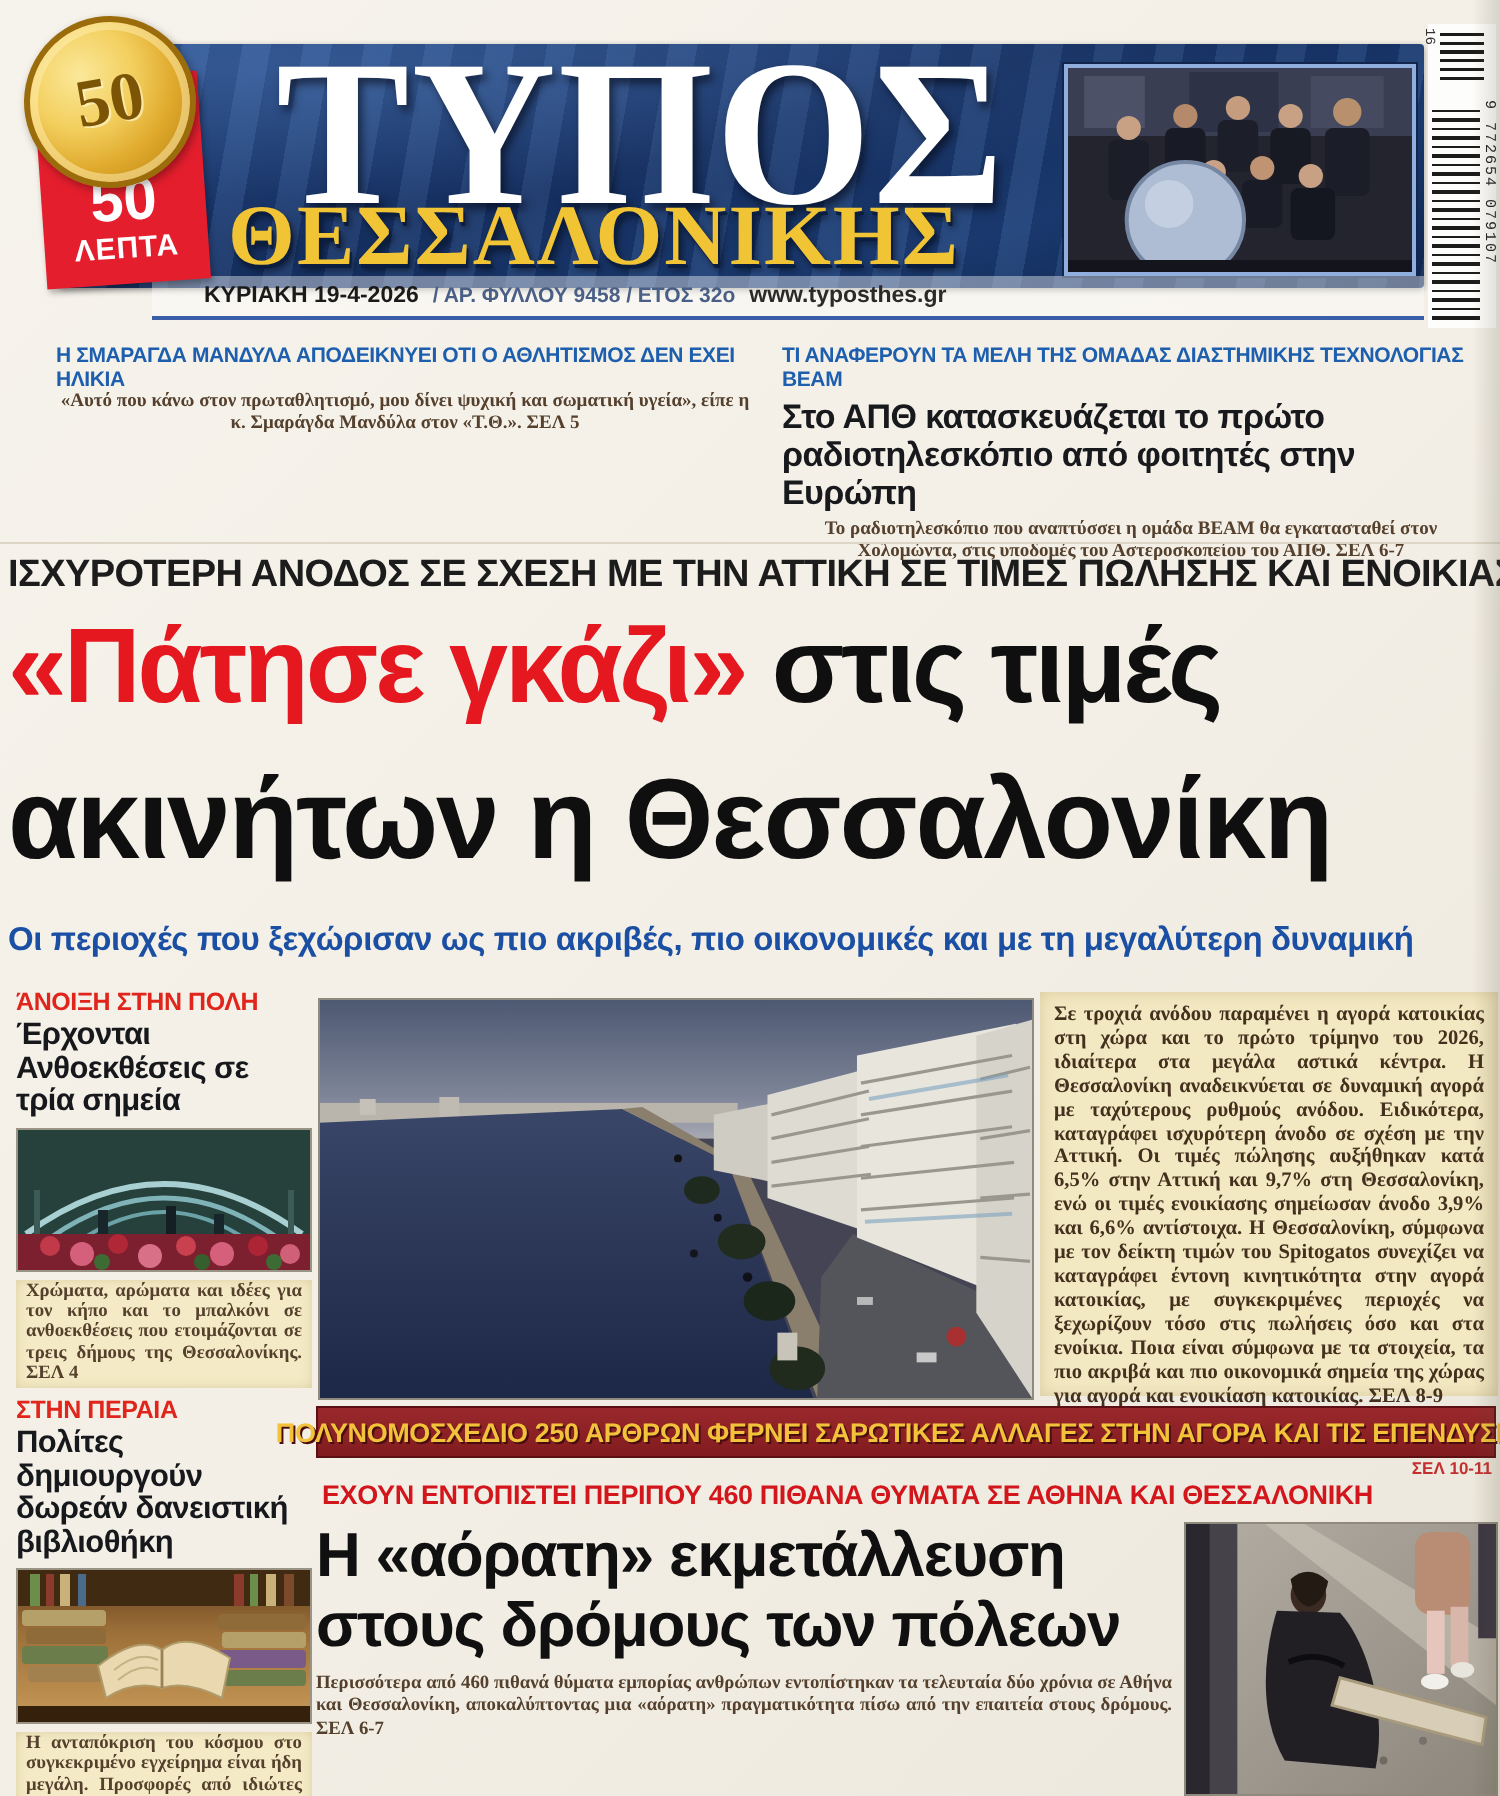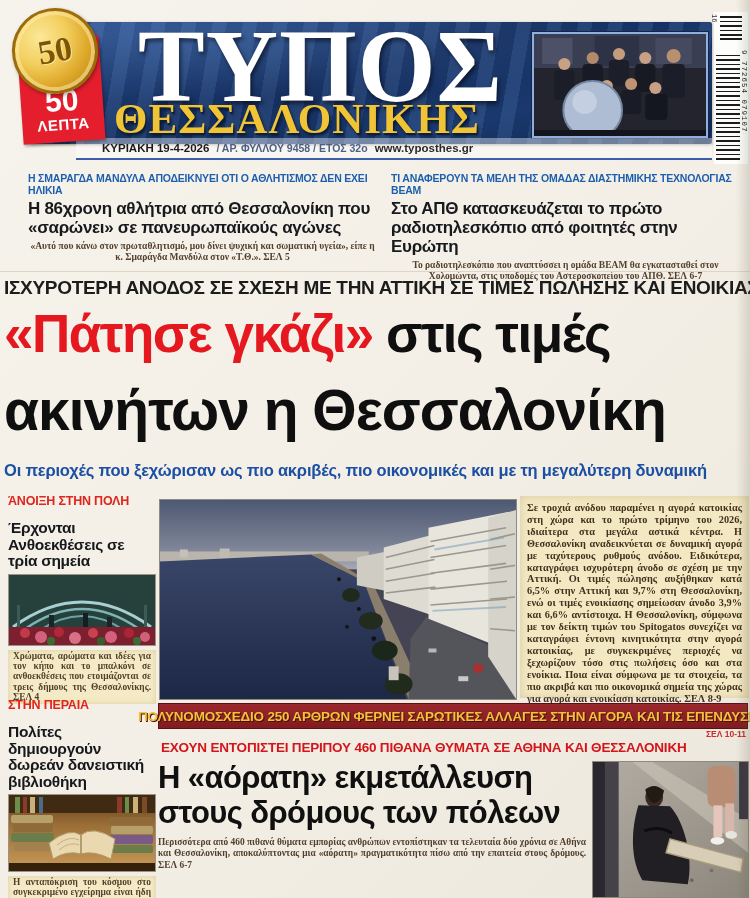--- a/index.html
+++ b/index.html
@@ -70,21 +70,21 @@
     font-size:57px;line-height:78px;letter-spacing:-1px;white-space:nowrap;}
   .lead-sub{position:absolute;left:4px;top:461px;width:746px;color:#1b4fa4;font-weight:bold;
     font-size:16.5px;letter-spacing:-.2px;}
   .lead-body{position:absolute;left:520px;top:496px;width:229px;height:202px;background:#f2e8c2;
     box-sizing:border-box;padding:6px 7px;font-family:"Liberation Serif","DejaVu Serif",serif;
     font-weight:bold;color:#43301d;font-size:10.3px;line-height:11.9px;text-align:justify;
     box-shadow:inset 0 0 8px rgba(150,120,60,.25);}
   
   .side{position:absolute;left:8px;width:148px;}
   .side .lbl{color:#e0251c;font-weight:bold;font-size:12.5px;line-height:15px;letter-spacing:-.2px;}
-  .side h3{margin:11px 0 4px 0;color:#16181c;font-size:15.5px;line-height:16.5px;letter-spacing:-.3px;}
+  .side h3{margin:1px 0 4px 0;color:#16181c;font-size:15.5px;line-height:16.5px;letter-spacing:-.3px;}
   .side .ph{width:148px;border:1px solid #9a9486;box-sizing:border-box;background:#333;}
   .side .ph svg{display:block;width:100%;height:100%;}
   .side .sum{margin-top:4px;background:#f4ebc6;padding:1px 5px;font-size:9.4px;line-height:10.4px;
     text-align:justify;box-shadow:inset 0 0 6px rgba(150,120,60,.25);}
   
   .main-photo{position:absolute;left:159px;top:499px;width:358px;height:201px;
     border:1px solid #8f8a7e;box-sizing:border-box;background:#445;}
   .main-photo svg{display:block;width:100%;height:100%;}
   
   .banner{position:absolute;left:158px;top:703px;width:590px;height:26px;
@@ -165,21 +165,20 @@
   <div class="barcode">
     <div class="bc-top">16</div>
     <div class="bars-sm"></div>
     <div class="bars-lg"></div>
     <div class="bc-num">9 772654 079107</div>
   </div>
 
   <div class="top-stories">
     <div class="tstory">
       <div class="kick">Η ΣΜΑΡΑΓΔΑ ΜΑΝΔΥΛΑ ΑΠΟΔΕΙΚΝΥΕΙ ΟΤΙ Ο ΑΘΛΗΤΙΣΜΟΣ ΔΕΝ ΕΧΕΙ ΗΛΙΚΙΑ</div>
-      <h2>Η 86χρονη αθλήτρια από Θεσσαλονίκη που «σαρώνει» σε πανευρωπαϊκούς αγώνες</h2>
       <div class="sum serif">«Αυτό που κάνω στον πρωταθλητισμό, μου δίνει ψυχική και σωματική υγεία», είπε η κ. Σμαράγδα Μανδύλα στον «Τ.Θ.». ΣΕΛ 5</div>
     </div>
     <div class="tstory">
       <div class="kick">ΤΙ ΑΝΑΦΕΡΟΥΝ ΤΑ ΜΕΛΗ ΤΗΣ ΟΜΑΔΑΣ ΔΙΑΣΤΗΜΙΚΗΣ ΤΕΧΝΟΛΟΓΙΑΣ BEAM</div>
       <h2>Στο ΑΠΘ κατασκευάζεται το πρώτο ραδιοτηλεσκόπιο από φοιτητές στην Ευρώπη</h2>
       <div class="sum serif">Το ραδιοτηλεσκόπιο που αναπτύσσει η ομάδα BEAM θα εγκατασταθεί στον Χολομώντα, στις υποδομές του Αστεροσκοπείου του ΑΠΘ. ΣΕΛ 6-7</div>
     </div>
   </div>
 
   <div class="rule" style="top:271px"></div>

